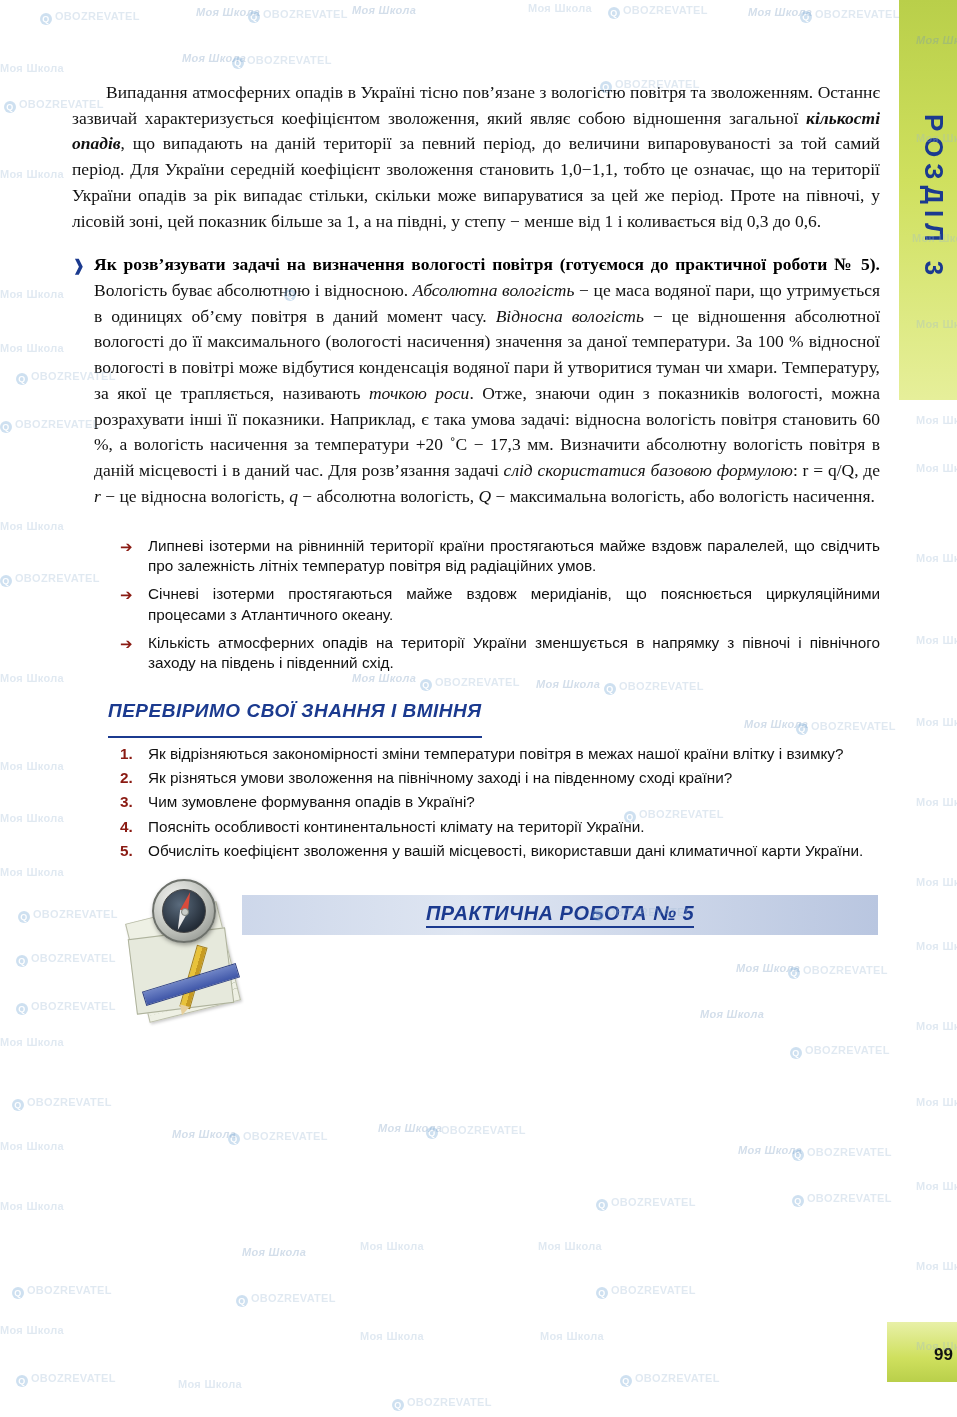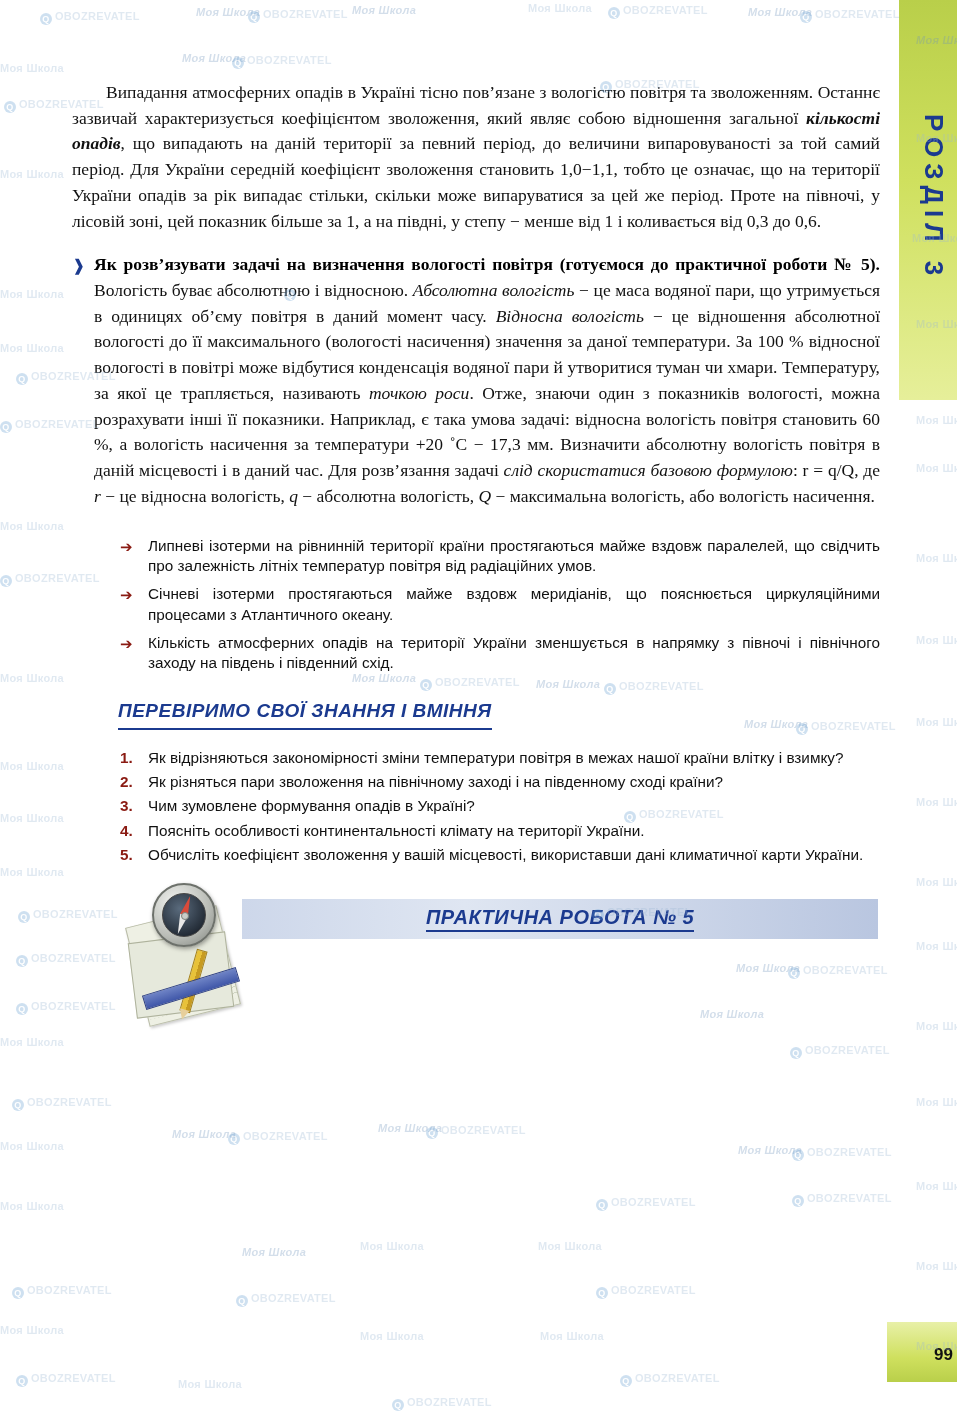--- a/index.html
+++ b/index.html
@@ -177,35 +177,35 @@
     top: 1px;
     color: #8a1a12;
     font-size: 15px;
   }
 
   
   #check-block {
     margin-top: 26px;
   }
   #check-title {
-    margin-left: 46px;
+    margin-left: 36px;
     color: #1b3a8f;
     font-family: "Liberation Sans", sans-serif;
     font-style: italic;
     font-weight: bold;
     font-size: 19px;
     letter-spacing: 0.5px;
     border-bottom: 2px solid #1b3a8f;
     display: inline-block;
-    padding-bottom: 6px;
+    padding-bottom: 14px;
   }
   ol.q-list {
     list-style: none;
     counter-reset: q;
-    margin: 18px 0 0 0;
+    margin: 6px 0 0 0;
     padding: 0 0 0 46px;
   }
   ol.q-list li {
     counter-increment: q;
     position: relative;
     padding-left: 30px;
     margin-bottom: 4px;
     font-family: "Liberation Sans", sans-serif;
     font-size: 15.3px;
     line-height: 1.33;
@@ -490,21 +490,21 @@
       <li><span class="arrow">➔</span><span>Липневі ізотерми на рівнинній території країни простягаються майже вздовж паралелей, що свідчить про залежність літніх температур повітря від радіаційних умов.</span></li>
       <li><span class="arrow">➔</span><span>Січневі ізотерми простягаються майже вздовж меридіанів, що пояснюється циркуляційними процесами з Атлантичного океану.</span></li>
       <li><span class="arrow">➔</span><span>Кількість атмосферних опадів на території України зменшується в напрямку з півночі і північного заходу на південь і південний схід.</span></li>
     </ul>
   </div>
 
   <div id="check-block">
     <div id="check-title">ПЕРЕВІРИМО СВОЇ ЗНАННЯ І ВМІННЯ</div>
     <ol class="q-list">
       <li><span>Як відрізняються закономірності зміни температури повітря в межах нашої країни влітку і взимку?</span></li>
-      <li><span>Як різняться пари зволоження на північному заході і на південному сході країни?</span></li>
+      <li><span>Як різняться умови зволоження на північному заході і на південному сході країни?</span></li>
       <li><span>Чим зумовлене формування опадів в Україні?</span></li>
       <li><span>Поясніть особливості континентальності клімату на території України.</span></li>
       <li><span>Обчисліть коефіцієнт зволоження у вашій місцевості, використавши дані климатичної карти України.</span></li>
     </ol>
   </div>
 
   <div id="practical">
     <div id="pract-illu">
       <div class="nb"></div>
       <div class="nb2"></div>

